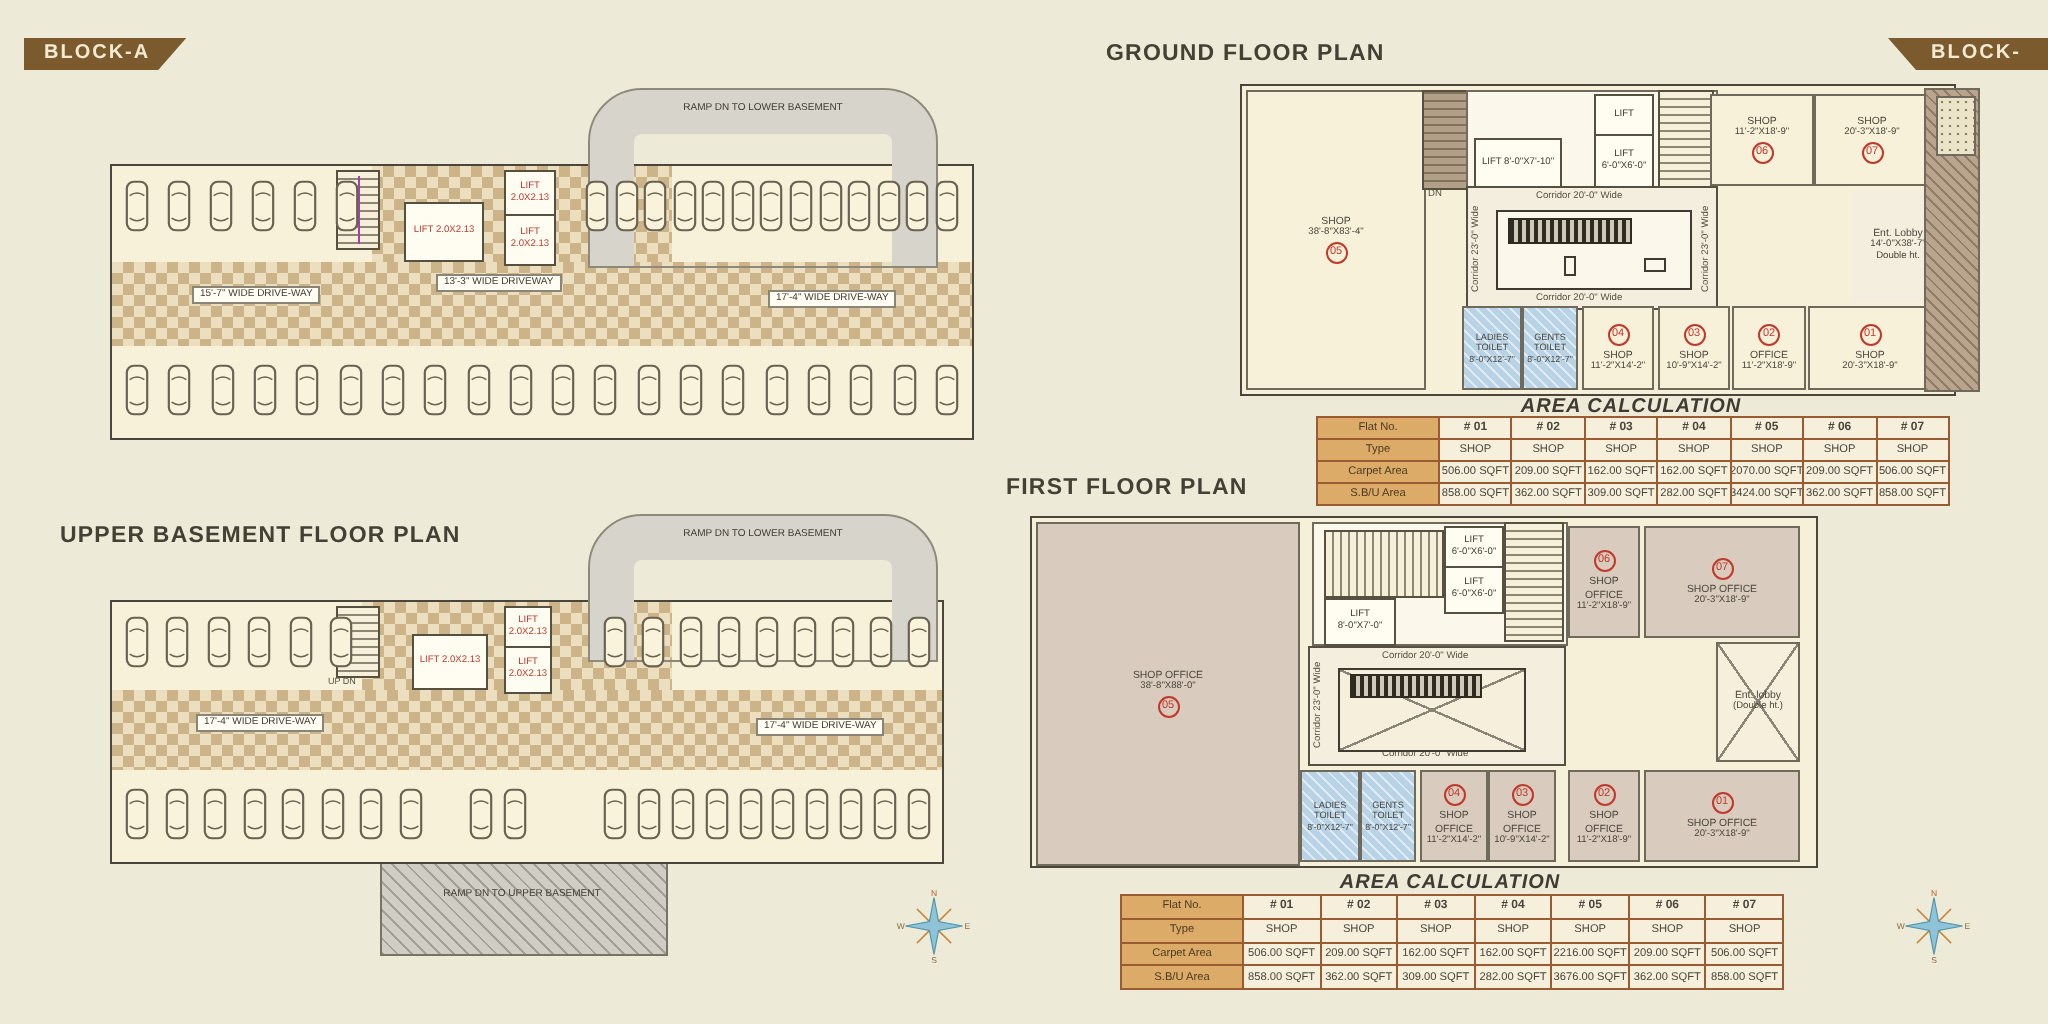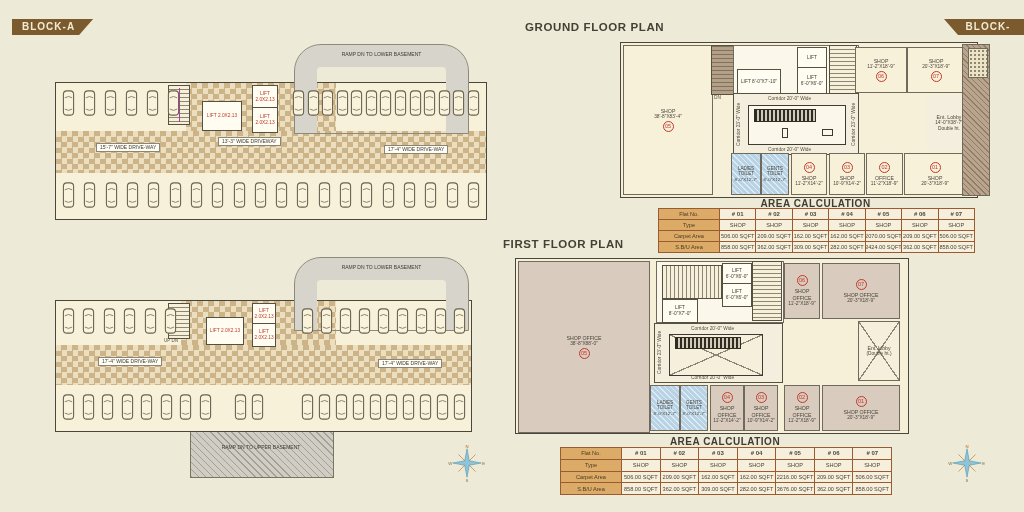--- a/index.html
+++ b/index.html
@@ -48,41 +48,42 @@
   .innerbox{position:absolute;background:#fbf7ea;border:1px solid #3f3b33;}
   .esc{position:absolute;background:repeating-linear-gradient(90deg,#2f2b22 0 2px,#cfc9b8 2px 4px);border:1px solid #2f2b22;}
   .xbox{position:absolute;background:
      linear-gradient(to top right,transparent calc(50% - .6px),#8a8577 calc(50% - .6px) calc(50% + .6px),transparent calc(50% + .6px)),
      linear-gradient(to bottom right,transparent calc(50% - .6px),#8a8577 calc(50% - .6px) calc(50% + .6px),transparent calc(50% + .6px));}
   .hatchbrown{position:absolute;background-color:#b9a58e;
        background-image:repeating-linear-gradient(45deg,rgba(70,50,25,.35) 0 1px,transparent 1px 4px);
        border:1px solid #6f6a5c;}
   .dots{position:absolute;background-color:#ece4c9;border:1px solid #6f6a5c;
        background-image:radial-gradient(#8a8062 .7px,transparent .8px);background-size:4px 4px;}
-  .atitle{position:absolute;font-size:10px;font-weight:700;letter-spacing:.5px;color:#3f3b33;text-align:center;}
+  .atitle{position:absolute;font-size:10px;font-weight:700;letter-spacing:.5px;color:#3f3b33;text-align:center;font-style:italic;}
   .atable{position:absolute;border:1px solid #9a5b32;display:flex;flex-direction:column;background:#f6efdc;}
   .t-row{flex:1;display:flex;border-top:1px solid #9a5b32;}
   .t-row:first-child{border-top:none;}
   .t-cell{flex:1;border-left:1px solid #9a5b32;display:flex;align-items:center;justify-content:center;
           font-size:5.6px;color:#4a463c;white-space:nowrap;overflow:hidden;}
   .t-cell:first-child{border-left:none;}
   .t-label{flex:0 0 60px;background:#ddab68;color:#4a3a22;}
   .t-head{font-weight:700;font-size:6px;}
   .compass{position:absolute;width:38px;height:38px;}
   .compass text{font-size:4.5px;font-family:"Liberation Sans",sans-serif;fill:#8a6b42;text-anchor:middle;}
   .compass text.n{fill:#c05a28;}
 </style>
 </head>
 <body>
 
 <div class="canvas">
 
   <div class="badge l" style="left:12px;top:19px;">BLOCK-A</div>
   <div class="badge r" style="left:944px;top:19px;">BLOCK-A</div>
-  <div class="title" style="left:525px;top:21px;">GROUND FLOOR PLAN</div>
+  <div class="title" style="left:553px;top:21px;">GROUND FLOOR PLAN</div>
+  <div class="title" style="left:30px;top:262px;">UPPER BASEMENT FLOOR PLAN</div>
   <div class="title" style="left:503px;top:238px;">FIRST FLOOR PLAN</div>
 
   <div class="plan" style="left:55px;top:82px;width:430px;height:136px;">
     <div class="checker" style="left:0;top:48px;width:430px;height:42px;"></div>
     <div class="checker" style="left:130px;top:0;width:150px;height:48px;"></div>
     <div class="stairV" style="left:112px;top:2px;width:20px;height:38px;">
       <div style="position:absolute;left:50%;top:2px;bottom:2px;width:1px;background:#a73fa7;"></div>
     </div>
     <div class="lift red" style="left:146px;top:18px;width:36px;height:26px;">LIFT 2.0X2.13</div>
     <div class="lift red" style="left:196px;top:2px;width:22px;height:20px;">LIFT 2.0X2.13</div>

